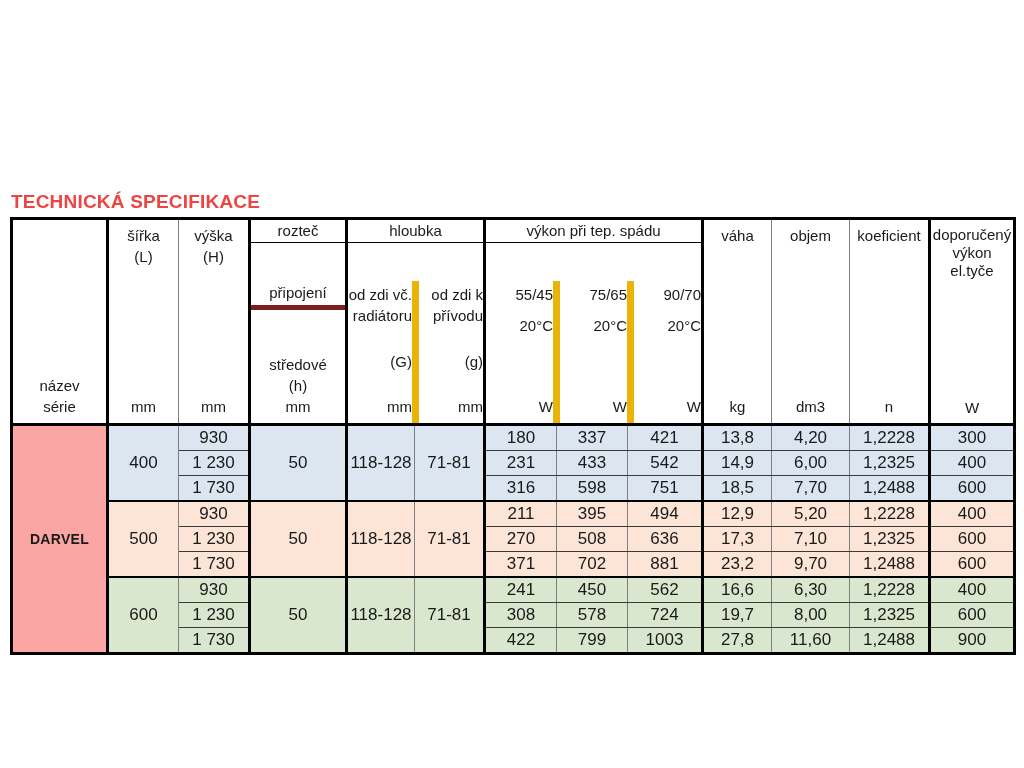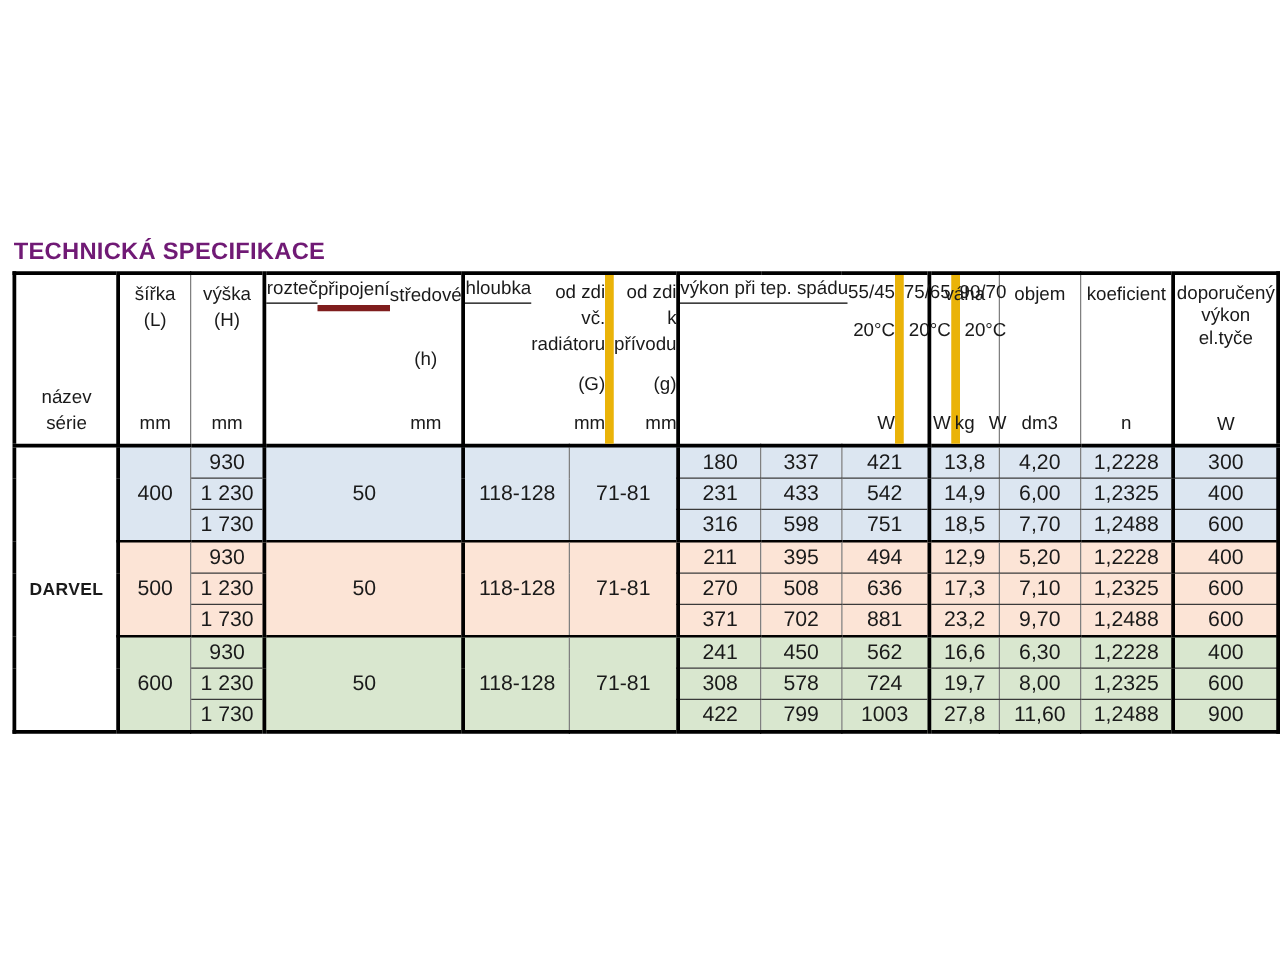--- a/index.html
+++ b/index.html
@@ -1,28 +1,28 @@
 <!DOCTYPE html>
 <html><head>
 <meta charset="utf-8">
 <style>
   html,body { margin:0; padding:0; background:#fff; }
   body { width:1024px; height:768px; font-family:"Liberation Sans",sans-serif; color:#1a1a1a; overflow:hidden; }
   .page { position:relative; width:1024px; height:768px; }
-  .title { position:absolute; left:11px; top:191px; margin:0; font-size:19px; font-weight:bold; color:#701a75; letter-spacing:.2px; }
+  .title { position:absolute; left:11px; top:191px; margin:0; font-size:19px; font-weight:bold; color:#ef4444; letter-spacing:.2px; }
   table.spec { position:absolute; left:10px; top:217px; border-collapse:collapse; table-layout:fixed; border:3px solid #000; }
   th, td { border:1px solid #808080; padding:0; text-align:center; vertical-align:middle; font-weight:normal; }
   thead th { height:135px; vertical-align:top; font-size:15px; border-bottom:3px solid #000; }
   tbody td { font-size:17px; height:24px; border-top-color:#3a3a3a; border-bottom-color:#3a3a3a; }
   .bR3 { border-right:3px solid #000 !important; }
   tr.grp-start td { border-top:2px solid #000; }
-  .name-cell { background:#ffffff; font-weight:bold; font-size:14px; letter-spacing:.3px; }
+  .name-cell { background:#fca5a5; font-weight:bold; font-size:14px; letter-spacing:.3px; }
   
   .hstack { display:flex; flex-direction:column; height:100%; box-sizing:border-box; padding:5px 0 6px; line-height:21px;justify-content:flex-end; }
-  .hcellcol { display:flex; flex-direction:row; height:100%; box-sizing:border-box; }
+  .hcellcol { display:flex; flex-direction:column; height:100%; box-sizing:border-box;gap:38px; }
   .htop { flex:none; height:22px; line-height:22px; border-bottom:1px solid #000; }
   .hmid { flex:none; height:24px; line-height:24px; border-bottom:5px solid #7f1d1d; }
   .hrest { flex:1; padding:6px 0 6px; }
   .hcols { display:flex; flex:1; }
   .hcol { flex:1; display:flex; flex-direction:column; box-sizing:border-box; padding:3px 0 6px; line-height:21px;text-align:right; }
   .hcol + .hcol { border-left:7px solid #eab308; }
   .sp { flex:1; }
   .t20 { margin-top:10px; }
 </style>
 </head>

